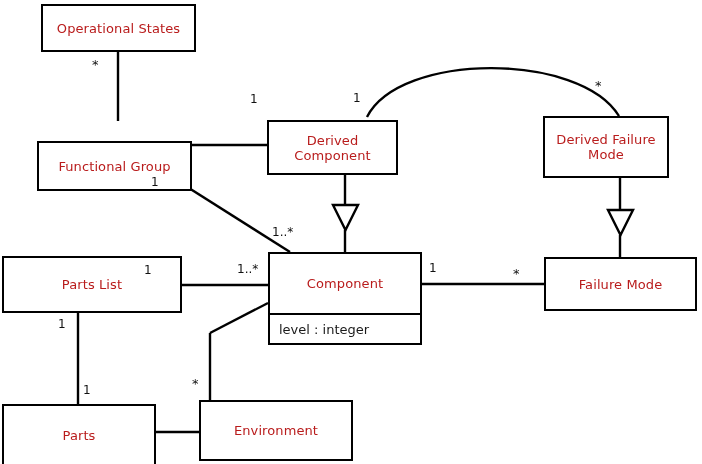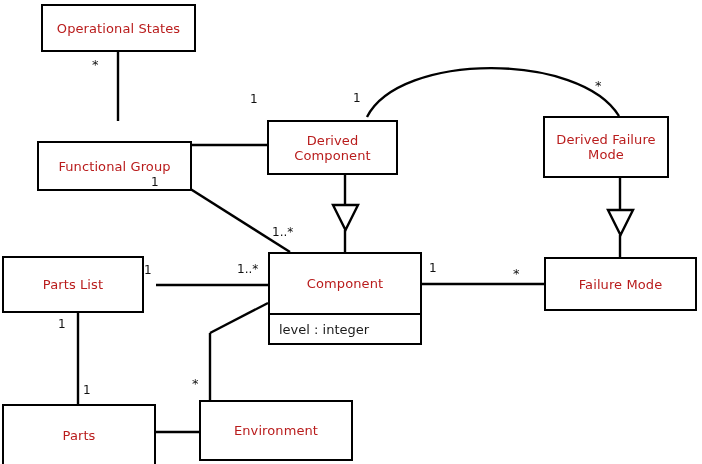--- a/index.html
+++ b/index.html
@@ -112,21 +112,21 @@
   </div>
 
   <div class="uml-class" style="left:267px; top:120px; width:131px; height:55px;">
     <div class="uml-name">Derived Component</div>
   </div>
 
   <div class="uml-class" style="left:543px; top:116px; width:126px; height:62px;">
     <div class="uml-name">Derived Failure Mode</div>
   </div>
 
-  <div class="uml-class" style="left:2px; top:256px; width:142px; height:57px;">
+  <div class="uml-class" style="left:2px; top:256px; width:180px; height:57px;">
     <div class="uml-name">Parts List</div>
   </div>
 
   <div class="uml-class" style="left:268px; top:252px; width:154px; height:93px;">
     <div class="uml-name">Component</div>
     <div class="uml-attrs">level : integer</div>
   </div>
 
   <div class="uml-class" style="left:544px; top:257px; width:153px; height:54px;">
     <div class="uml-name">Failure Mode</div>

